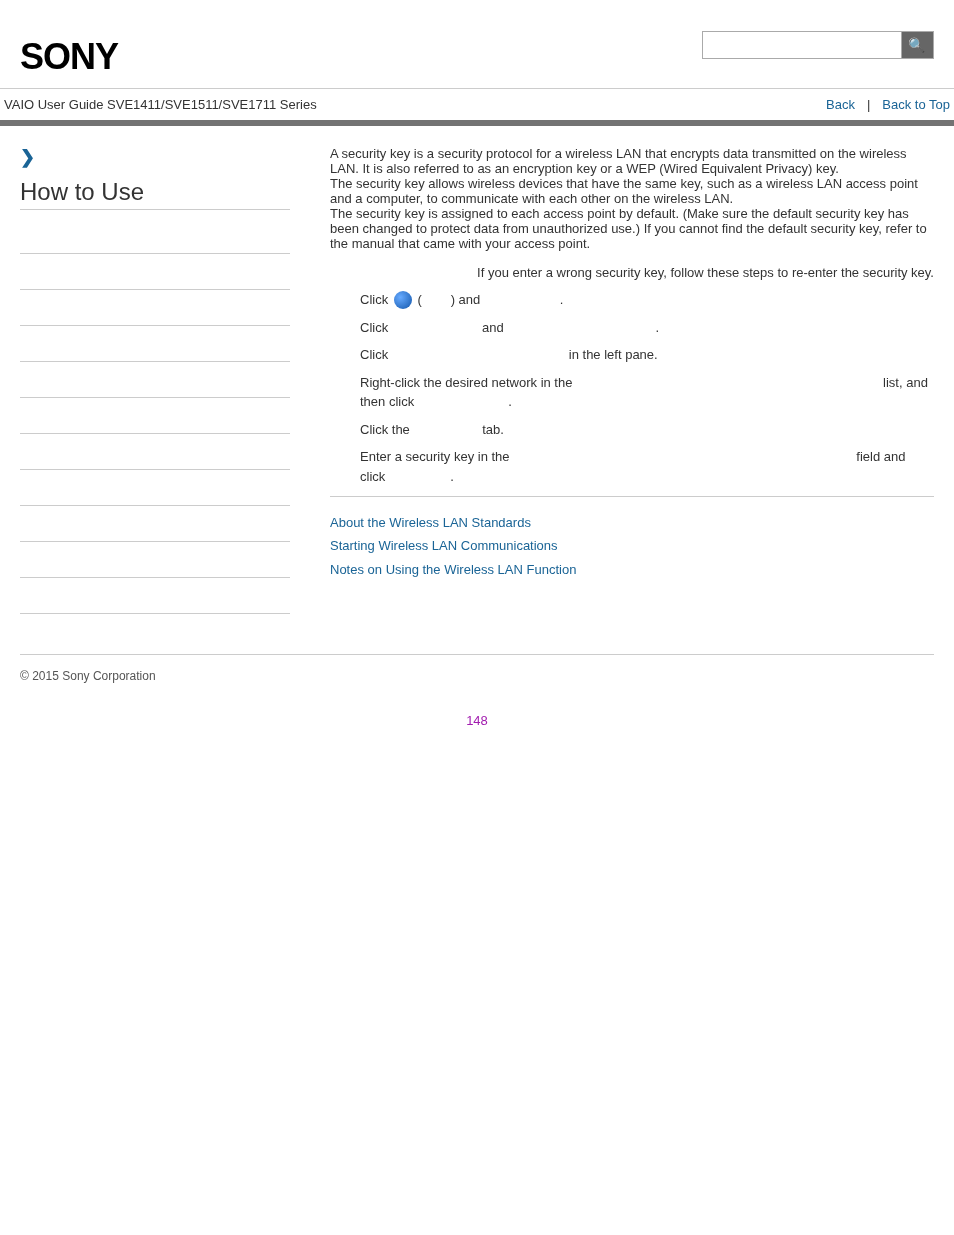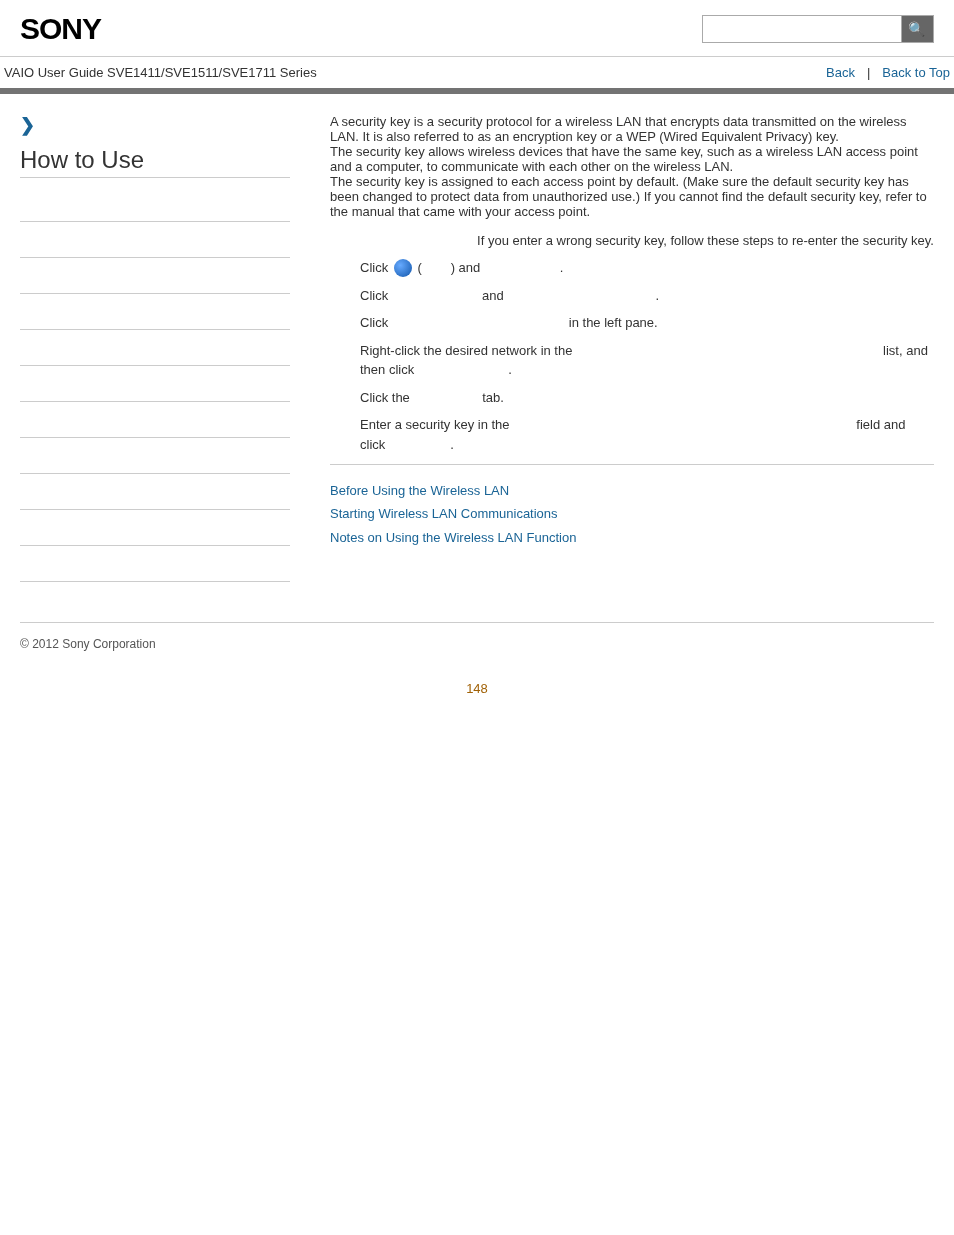--- a/index.html
+++ b/index.html
@@ -14,25 +14,26 @@
 
     
     .header {
       display: flex;
       align-items: center;
       justify-content: space-between;
       padding: 12px 20px 10px 20px;
       border-bottom: 1px solid #ccc;
     }
     .sony-logo {
-      font-size: 30px;
+      font-size: 36px;
       font-weight: 900;
       letter-spacing: -1px;
       color: #000;
       font-family: Arial Black, Arial, sans-serif;
+      margin-top: 24px;
     }
     .header-search {
       display: flex;
       align-items: center;
       gap: 0;
     }
     .search-input {
       width: 200px;
       height: 28px;
       border: 1px solid #aaa;
@@ -184,21 +185,21 @@
       padding: 14px 20px 10px 20px;
       font-size: 12px;
       color: #555;
     }
 
     
     .page-number {
       text-align: center;
       padding: 20px;
       font-size: 13px;
-      color: #a16207;
+      color: #a21caf;
     }
   </style>
 </head>
 <body>
 
 <div class="header">
   <div class="sony-logo">SONY</div>
   <div class="header-search">
     <input class="search-input" type="text" style="">
     <button class="search-button">
@@ -304,26 +305,26 @@
           <span>&nbsp;&nbsp;&nbsp;&nbsp;&nbsp;&nbsp;&nbsp;&nbsp;&nbsp;&nbsp;&nbsp;&nbsp;&nbsp;&nbsp;&nbsp;&nbsp;&nbsp;&nbsp;&nbsp;&nbsp;&nbsp;&nbsp;&nbsp;&nbsp;&nbsp;&nbsp;&nbsp;&nbsp;&nbsp;&nbsp;&nbsp;&nbsp;&nbsp;&nbsp;&nbsp;&nbsp;&nbsp;&nbsp;&nbsp;&nbsp;&nbsp;&nbsp;&nbsp;&nbsp;&nbsp;&nbsp;&nbsp;&nbsp;&nbsp;&nbsp;&nbsp;&nbsp;&nbsp;&nbsp;&nbsp;&nbsp;&nbsp;&nbsp;&nbsp;&nbsp;&nbsp;&nbsp;&nbsp;&nbsp;&nbsp;&nbsp;&nbsp;&nbsp;&nbsp;&nbsp;&nbsp;&nbsp;&nbsp;&nbsp;&nbsp;&nbsp;&nbsp;&nbsp;&nbsp;&nbsp;&nbsp;&nbsp;&nbsp;&nbsp;&nbsp;&nbsp;&nbsp;&nbsp;&nbsp;&nbsp;&nbsp;&nbsp;&nbsp;&nbsp;</span>
           <span>field and click</span>
           <span>&nbsp;&nbsp;&nbsp;&nbsp;&nbsp;&nbsp;&nbsp;&nbsp;&nbsp;&nbsp;&nbsp;&nbsp;&nbsp;&nbsp;&nbsp;&nbsp;</span>
           <span>.</span>
         </div>
       </div>
 
     </div>
 
     <div class="related-links">
-      <a href="#">Before Using the Wireless LAN</a>
+      <a href="#">About the Wireless LAN Standards</a>
       <a href="#">Starting Wireless LAN Communications</a>
       <a href="#">Notes on Using the Wireless LAN Function</a>
     </div>
 
   </div>
 </div>
 
 <hr class="footer-divider">
 <div class="footer">
-  <span>© 2012 Sony Corporation</span>
+  <span>© 2015 Sony Corporation</span>
 </div>
 
 <div class="page-number">148</div>
 
 </body></html>

